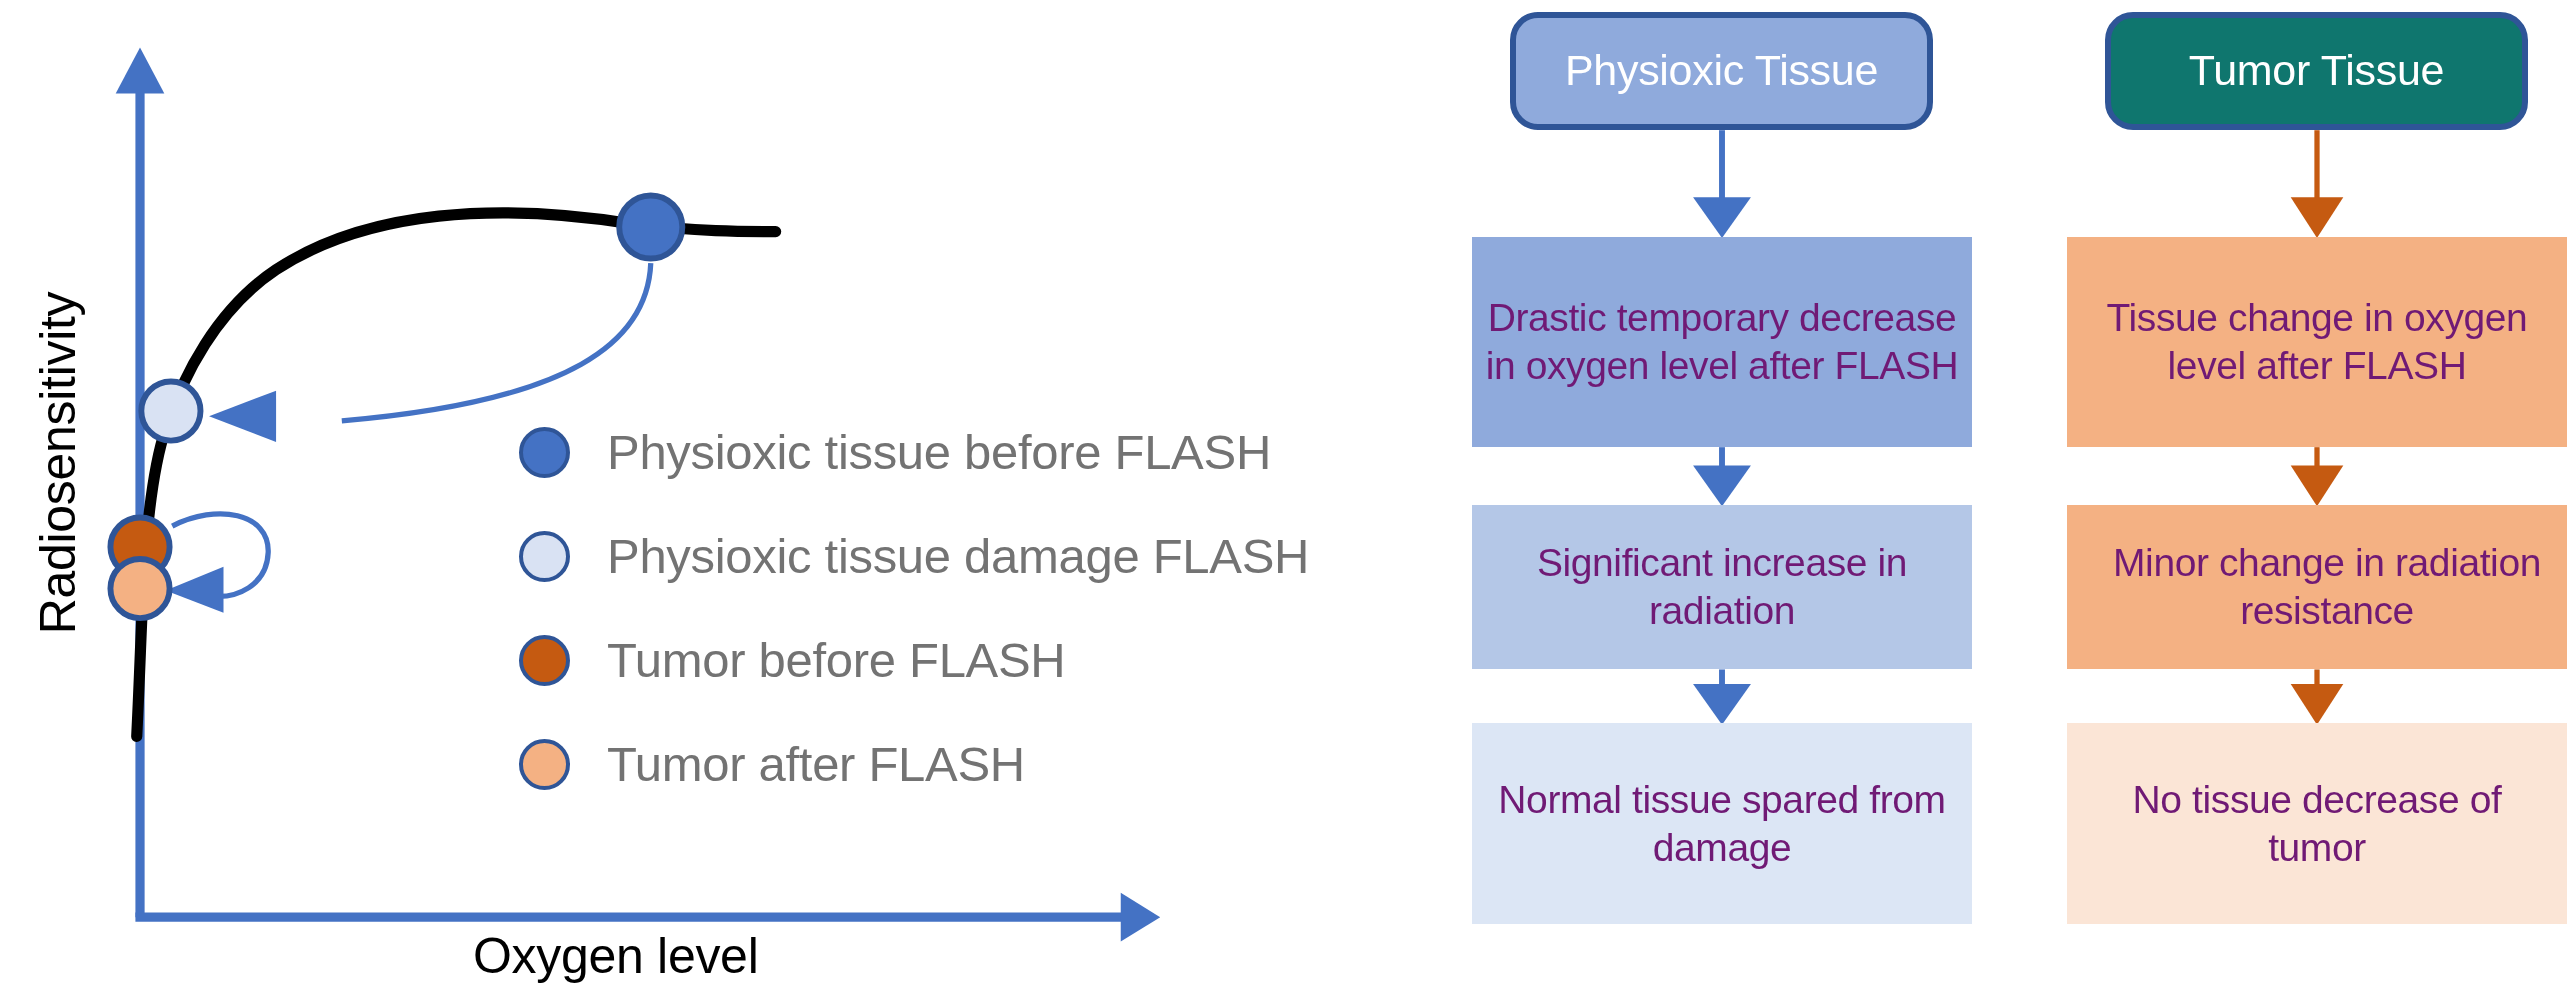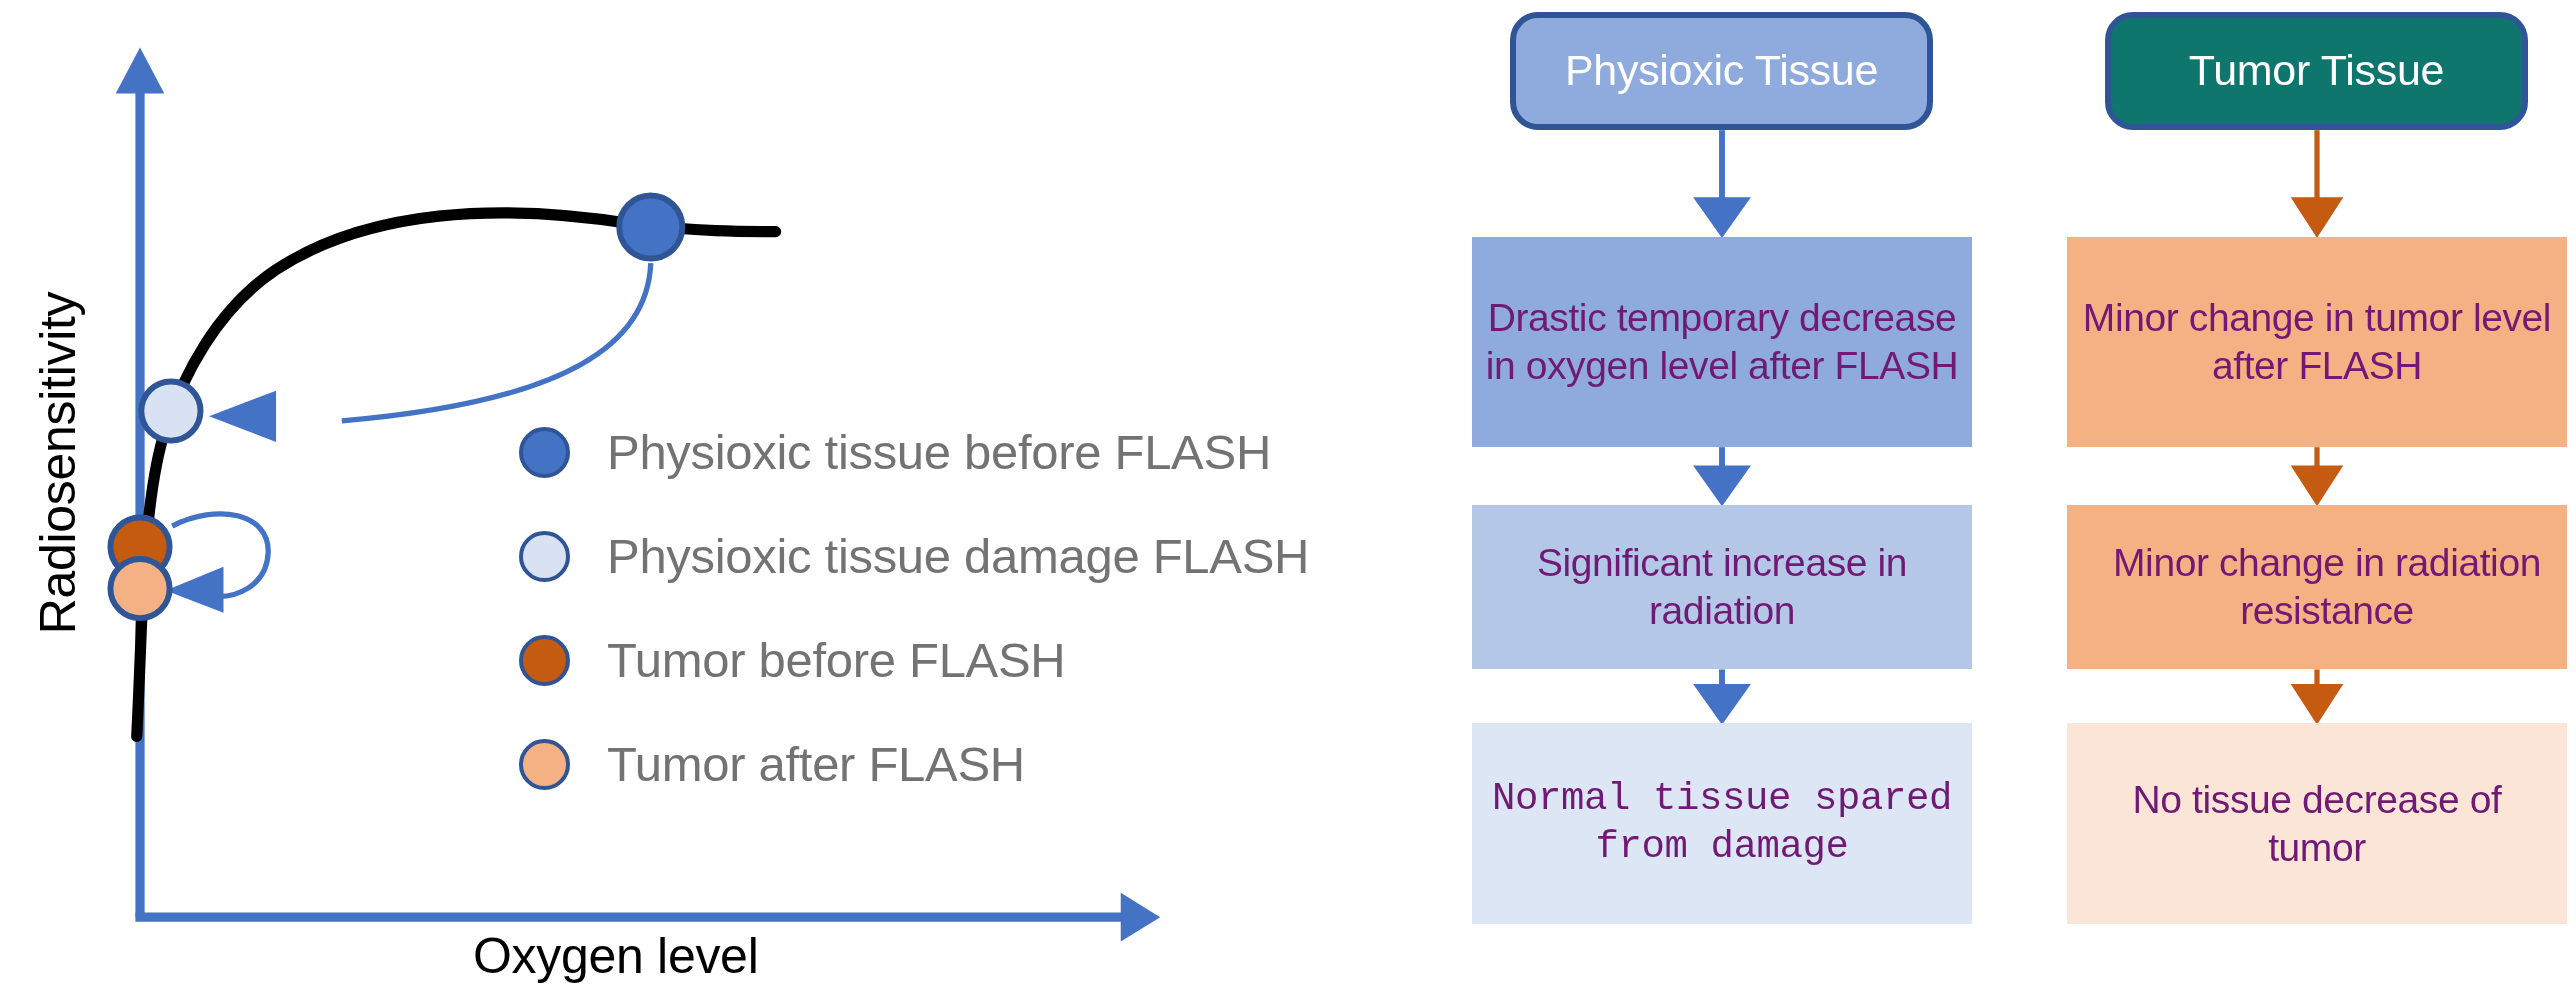--- a/index.html
+++ b/index.html
@@ -121,21 +121,21 @@
     line-height: 1.22;
     letter-spacing: -0.4px;
     padding: 0 12px;
   }
   .box-1 { top: 237px; height: 210px; }
   .box-2 { top: 505px; height: 164px; }
   .box-3 { top: 723px; height: 201px; }
 
   #col-physioxic .box-1 { background: #8FAADC; }
   #col-physioxic .box-2 { background: #B4C7E7; }
-  #col-physioxic .box-3 { background: #DCE6F5; font-family: Liberation Mono, monospace; }
+  #col-physioxic .box-3 { background: #DCE6F5; }
   #col-tumor .box-1 { background: #F4B183; }
   #col-tumor .box-2 { background: #F4B183; padding-left: 32px; }
   #col-tumor .box-3 { background: #FBE5D6; }
 
   .flow-arrow { position: absolute; left: 0; top: 0; }
 </style>
 </head>
 <body>
 
 <div id="chart-panel">
@@ -229,18 +229,18 @@
       <polygon points="380,362 340,300 420,300" fill="#C55A11"></polygon>
       <line x1="380" y1="680" x2="380" y2="718" stroke="#C55A11" stroke-width="8"></line>
       <polygon points="380,770 340,708 420,708" fill="#C55A11"></polygon>
       <line x1="380" y1="1018" x2="380" y2="1050" stroke="#C55A11" stroke-width="8"></line>
       <polygon points="380,1102 340,1040 420,1040" fill="#C55A11"></polygon>
     </svg>
 
     <div class="flow-header" id="header-tumor">Tumor
 Tissue</div>
 
-    <div class="flow-box box-1">Minor change in tumor level after FLASH</div>
+    <div class="flow-box box-1">Tissue change in oxygen level after FLASH</div>
     <div class="flow-box box-2">Minor change in radiation  resistance</div>
     <div class="flow-box box-3">No tissue decrease of tumor</div>
   </div>
 </div>
 
 
 </body></html>

